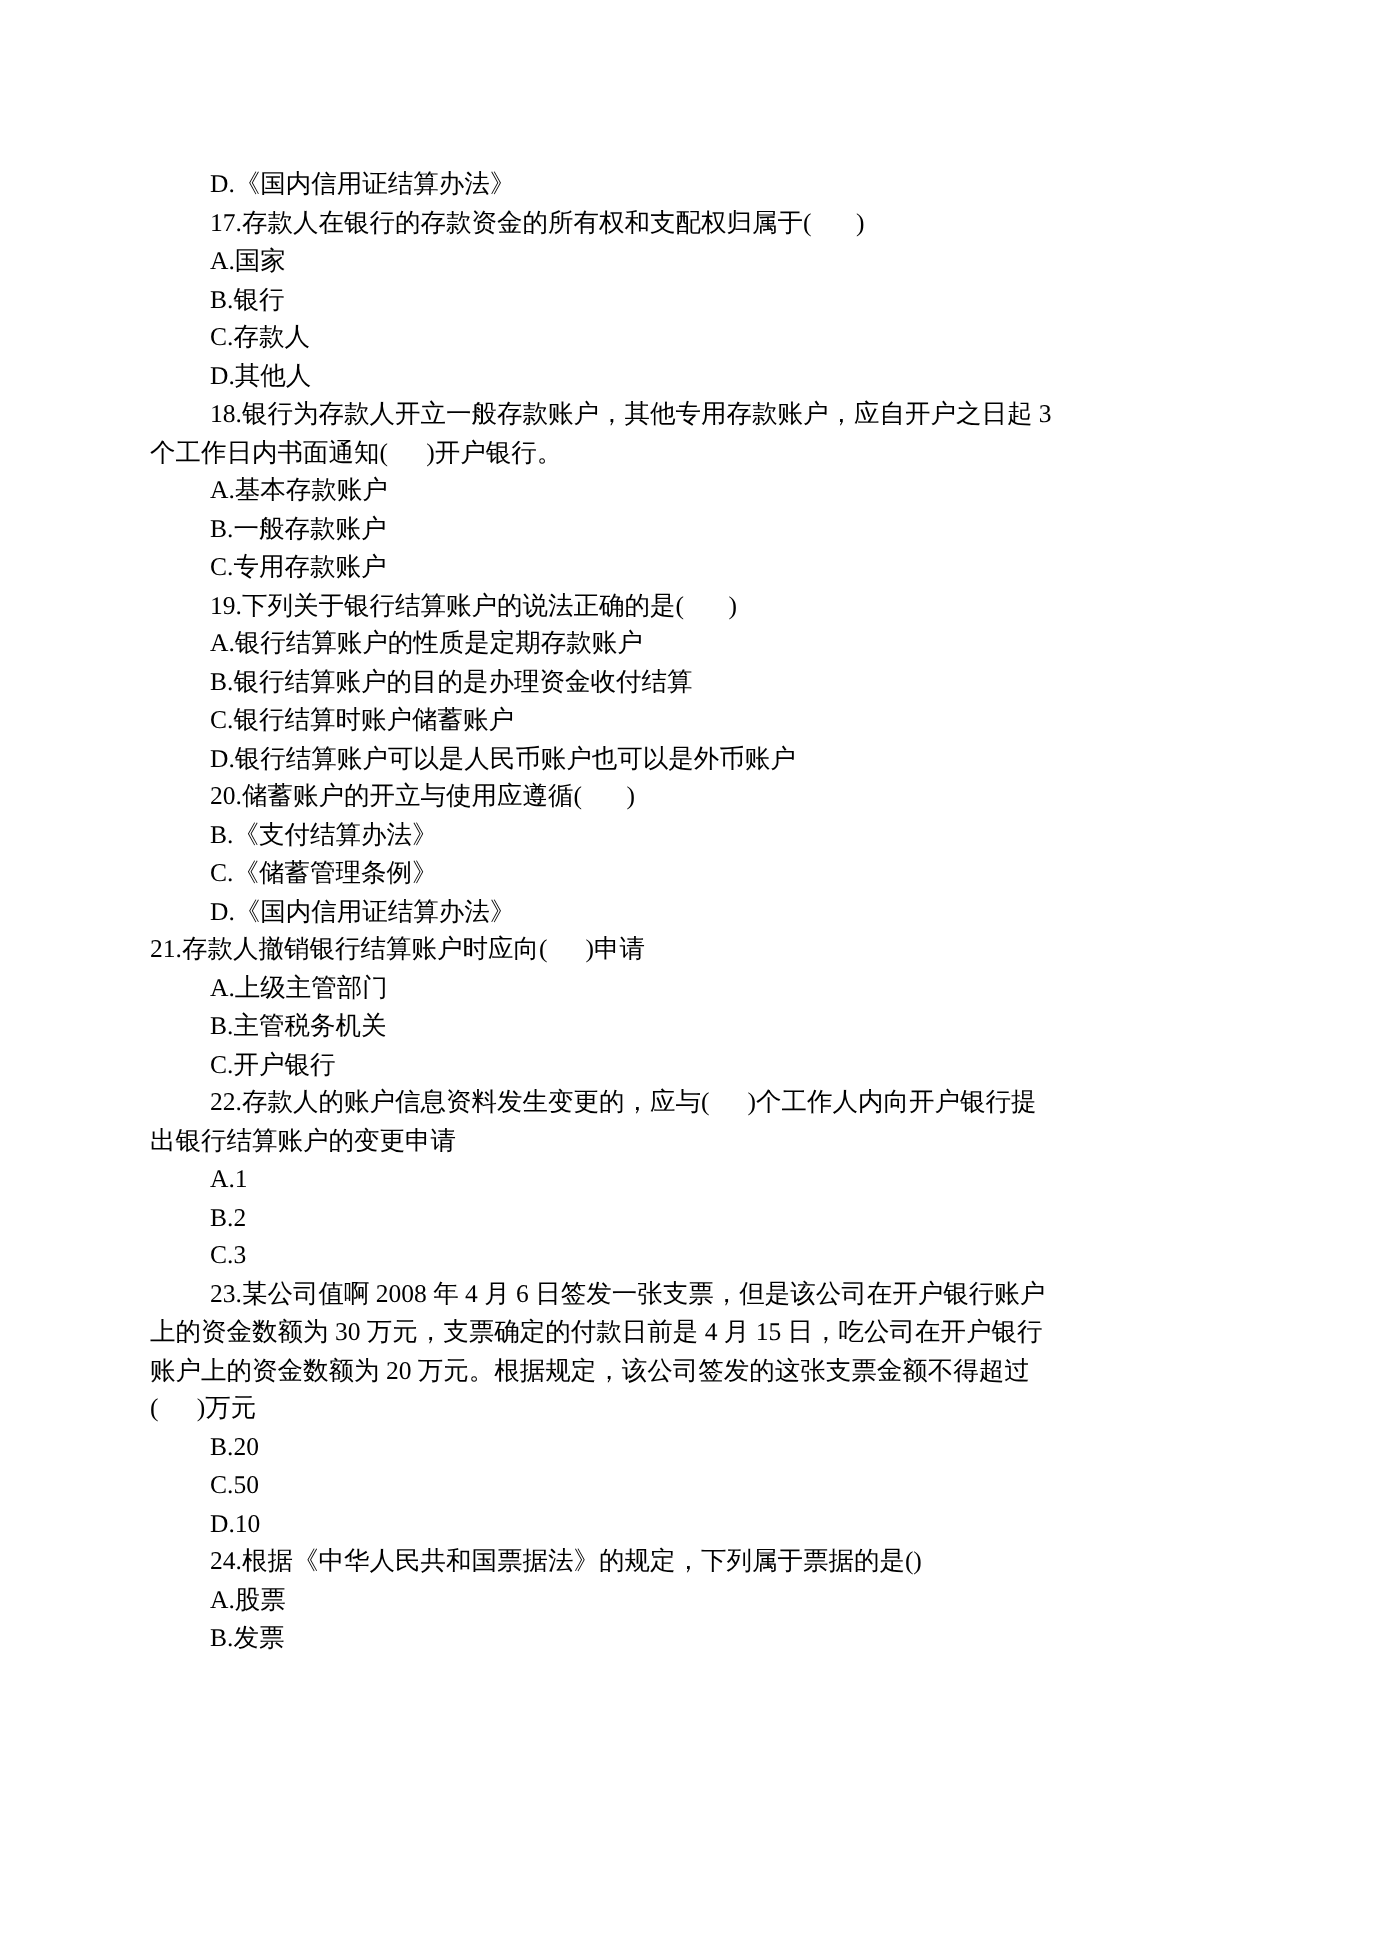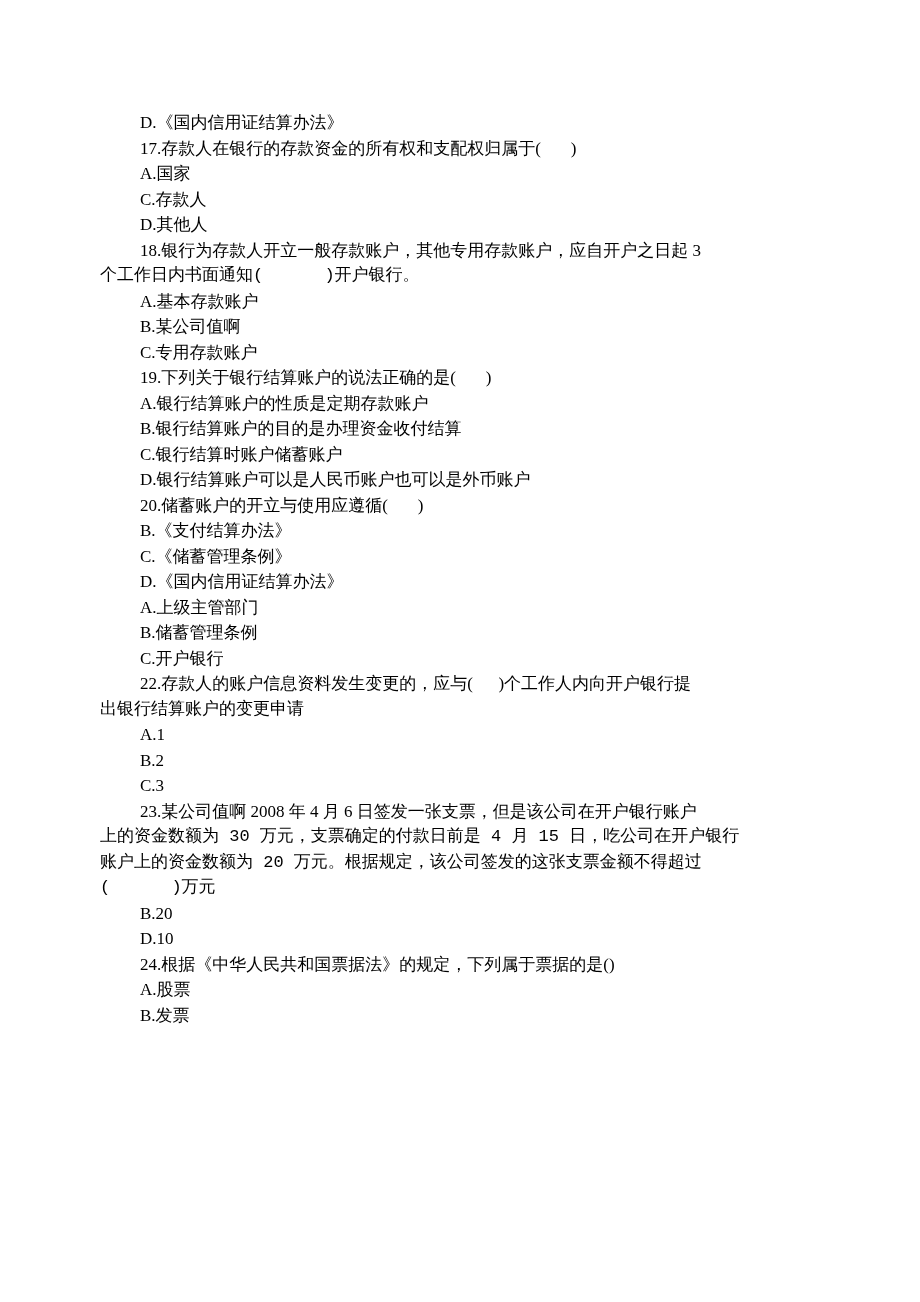--- a/index.html
+++ b/index.html
@@ -16,58 +16,60 @@
     padding: 110px 100px 80px 100px;
   }
   .line {
     white-space: pre-wrap;
   }
   .indent1 {
     padding-left: 40px;
   }
   .indent0 {
     padding-left: 0px;
-    font-family: Liberation Mono, monospace;
   }
 </style>
 </head>
 <body>
 
 <div class="page">
   <div id="content">
       <div class="line indent1">D.《国内信用证结算办法》</div>
       <div class="line indent1">17.存款人在银行的存款资金的所有权和支配权归属于(       )</div>
       <div class="line indent1">A.国家</div>
+      <div class="line indent1">B.银行</div>
       <div class="line indent1">C.存款人</div>
       <div class="line indent1">D.其他人</div>
       <div class="line indent1">18.银行为存款人开立一般存款账户，其他专用存款账户，应自开户之日起 3</div>
       <div class="line indent0">个工作日内书面通知(      )开户银行。</div>
       <div class="line indent1">A.基本存款账户</div>
-      <div class="line indent1">B.某公司值啊</div>
+      <div class="line indent1">B.一般存款账户</div>
       <div class="line indent1">C.专用存款账户</div>
       <div class="line indent1">19.下列关于银行结算账户的说法正确的是(       )</div>
       <div class="line indent1">A.银行结算账户的性质是定期存款账户</div>
       <div class="line indent1">B.银行结算账户的目的是办理资金收付结算</div>
       <div class="line indent1">C.银行结算时账户储蓄账户</div>
       <div class="line indent1">D.银行结算账户可以是人民币账户也可以是外币账户</div>
       <div class="line indent1">20.储蓄账户的开立与使用应遵循(       )</div>
       <div class="line indent1">B.《支付结算办法》</div>
       <div class="line indent1">C.《储蓄管理条例》</div>
       <div class="line indent1">D.《国内信用证结算办法》</div>
+      <div class="line indent0">21.存款人撤销银行结算账户时应向(      )申请</div>
       <div class="line indent1">A.上级主管部门</div>
-      <div class="line indent1">B.储蓄管理条例</div>
+      <div class="line indent1">B.主管税务机关</div>
       <div class="line indent1">C.开户银行</div>
       <div class="line indent1">22.存款人的账户信息资料发生变更的，应与(      )个工作人内向开户银行提</div>
       <div class="line indent0">出银行结算账户的变更申请</div>
       <div class="line indent1">A.1</div>
       <div class="line indent1">B.2</div>
       <div class="line indent1">C.3</div>
       <div class="line indent1">23.某公司值啊 2008 年 4 月 6 日签发一张支票，但是该公司在开户银行账户</div>
       <div class="line indent0">上的资金数额为 30 万元，支票确定的付款日前是 4 月 15 日，吃公司在开户银行</div>
       <div class="line indent0">账户上的资金数额为 20 万元。根据规定，该公司签发的这张支票金额不得超过</div>
       <div class="line indent0">(      )万元</div>
       <div class="line indent1">B.20</div>
+      <div class="line indent1">C.50</div>
       <div class="line indent1">D.10</div>
       <div class="line indent1">24.根据《中华人民共和国票据法》的规定，下列属于票据的是()</div>
       <div class="line indent1">A.股票</div>
       <div class="line indent1">B.发票</div>
     </div>
 </div>
 
 </body></html>

